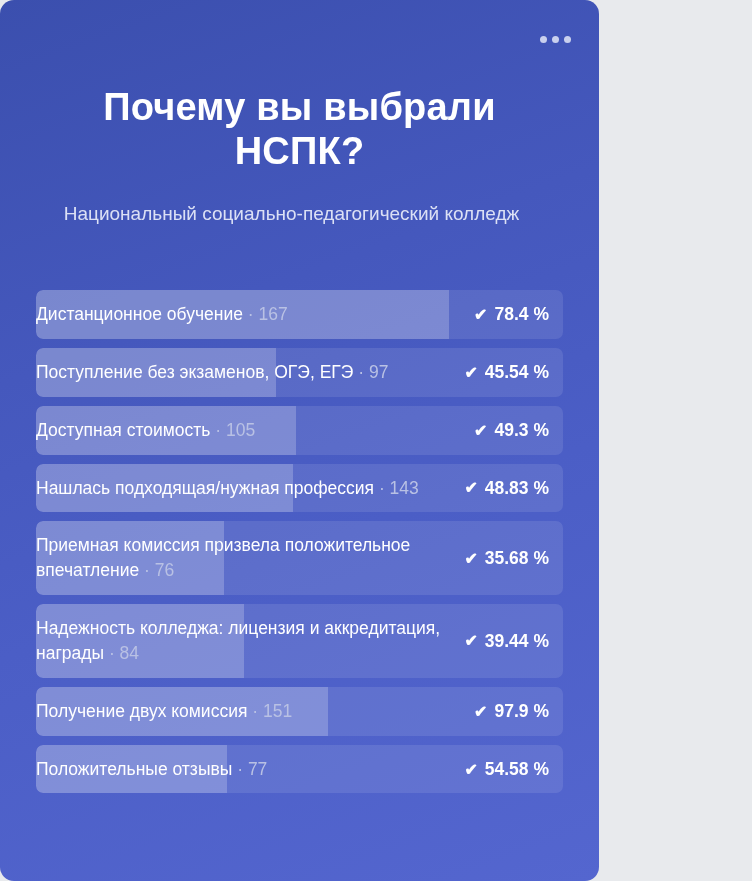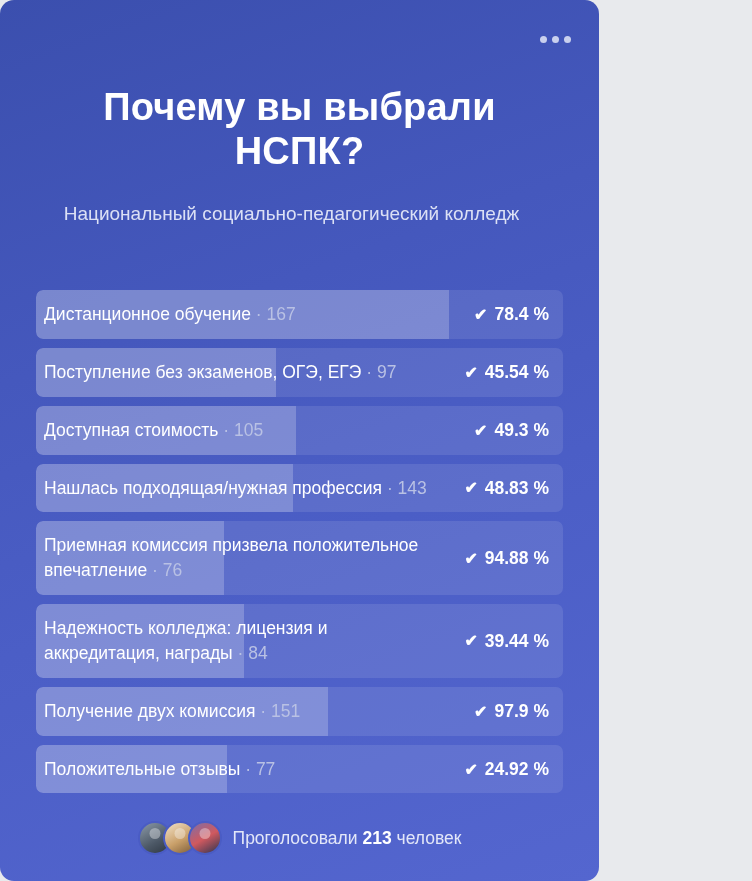--- a/index.html
+++ b/index.html
@@ -84,21 +84,21 @@
     position: absolute;
     left: 0;
     top: 0;
     bottom: 0;
     background: rgba(255,255,255,0.21);
     border-radius: 7px 0 0 7px;
   }
   .answer-text {
     position: relative;
     z-index: 2;
-    padding: 12px 120px 12px 8px;
+    padding: 12px 120px 12px 0;
     color: #ffffff;
     font-size: 17.5px;
     line-height: 1.42;
     flex: 1;
   }
   .answer-count {
     color: #b9c1e4;
     font-weight: normal;
   }
   .answer-pct {
@@ -217,21 +217,21 @@
         <div class="answer-pct">
           <span class="check">✔</span>
           <span>48.83 %</span>
         </div>
       </div>
       <div class="answer">
         <div class="answer-fill" style="width: 35.68%;"></div>
         <div class="answer-text"><span>Приемная комиссия призвела положительное впечатление</span><span class="answer-count"> · 76</span></div>
         <div class="answer-pct">
           <span class="check">✔</span>
-          <span>94.88 %</span>
+          <span>35.68 %</span>
         </div>
       </div>
       <div class="answer">
         <div class="answer-fill" style="width: 39.44%;"></div>
         <div class="answer-text"><span>Надежность колледжа: лицензия и аккредитация, награды</span><span class="answer-count"> · 84</span></div>
         <div class="answer-pct">
           <span class="check">✔</span>
           <span>39.44 %</span>
         </div>
       </div>
@@ -241,29 +241,19 @@
         <div class="answer-pct">
           <span class="check">✔</span>
           <span>97.9 %</span>
         </div>
       </div>
       <div class="answer">
         <div class="answer-fill" style="width: 36.15%;"></div>
         <div class="answer-text"><span>Положительные отзывы</span><span class="answer-count"> · 77</span></div>
         <div class="answer-pct">
           <span class="check">✔</span>
-          <span>24.92 %</span>
+          <span>54.58 %</span>
         </div>
       </div>
     </div>
 
-  <div class="footer">
-    <div class="avatars">
-      <div class="avatar a1"></div>
-      <div class="avatar a2"></div>
-      <div class="avatar a3"></div>
-    </div>
-    <div class="footer-text">
-      <span>Проголосовали </span><b>213</b><span> человек</span>
-    </div>
-  </div>
 
 </div>
 
 </body></html>

